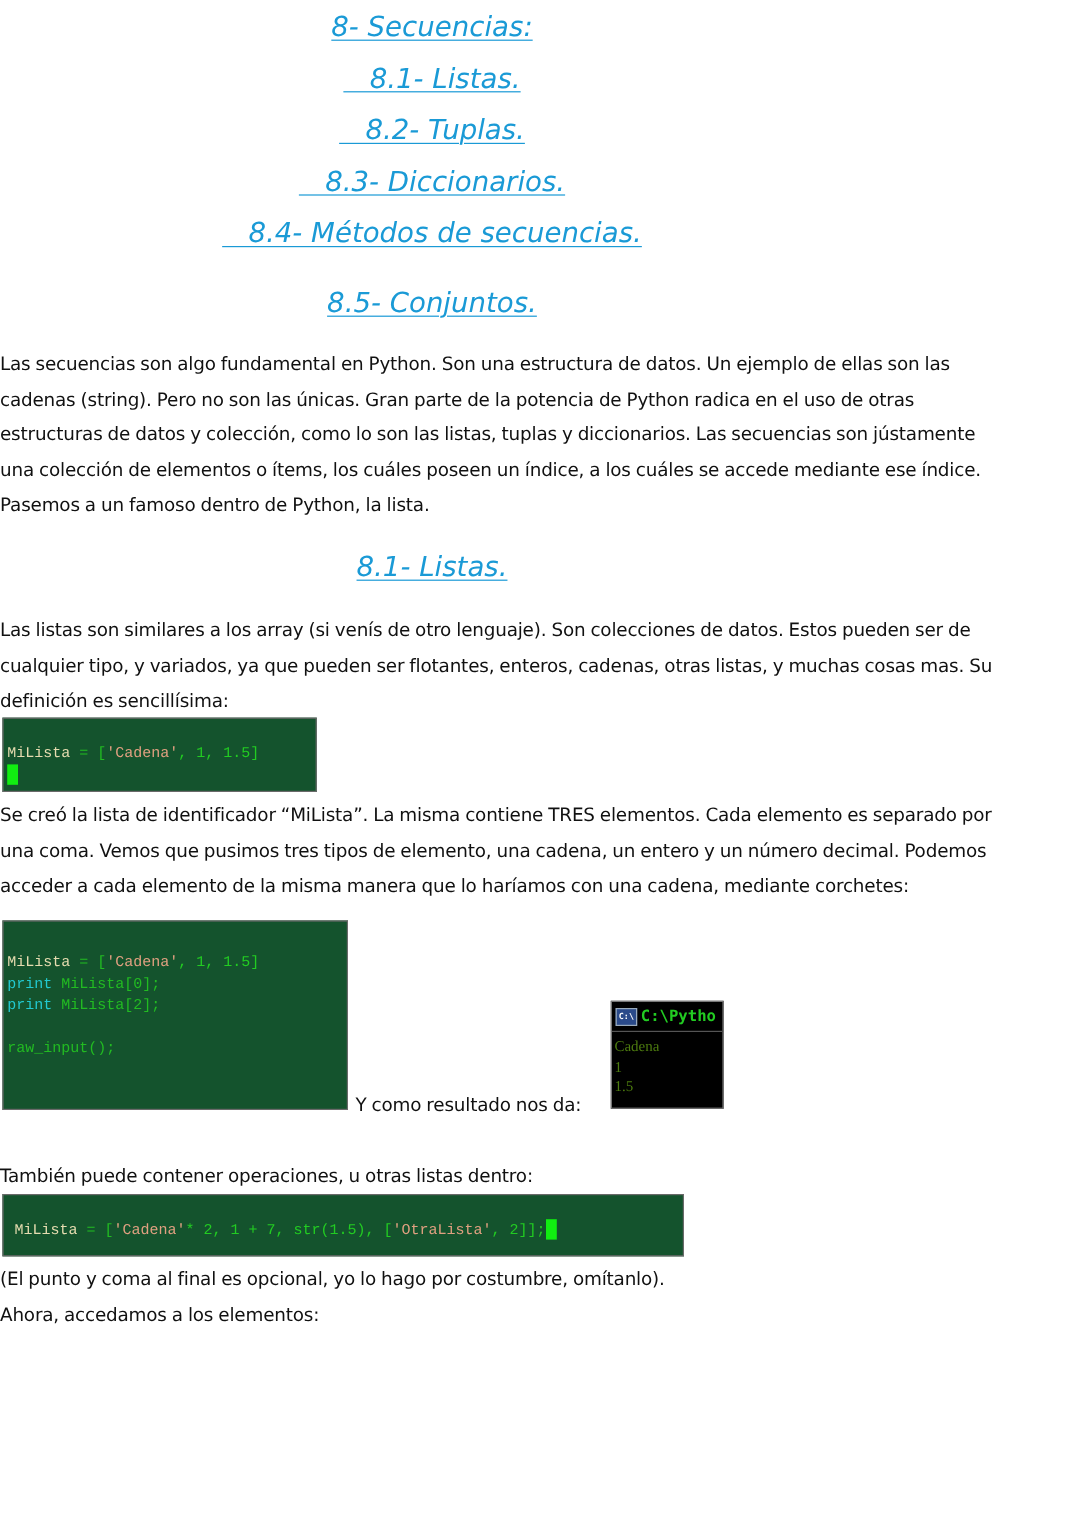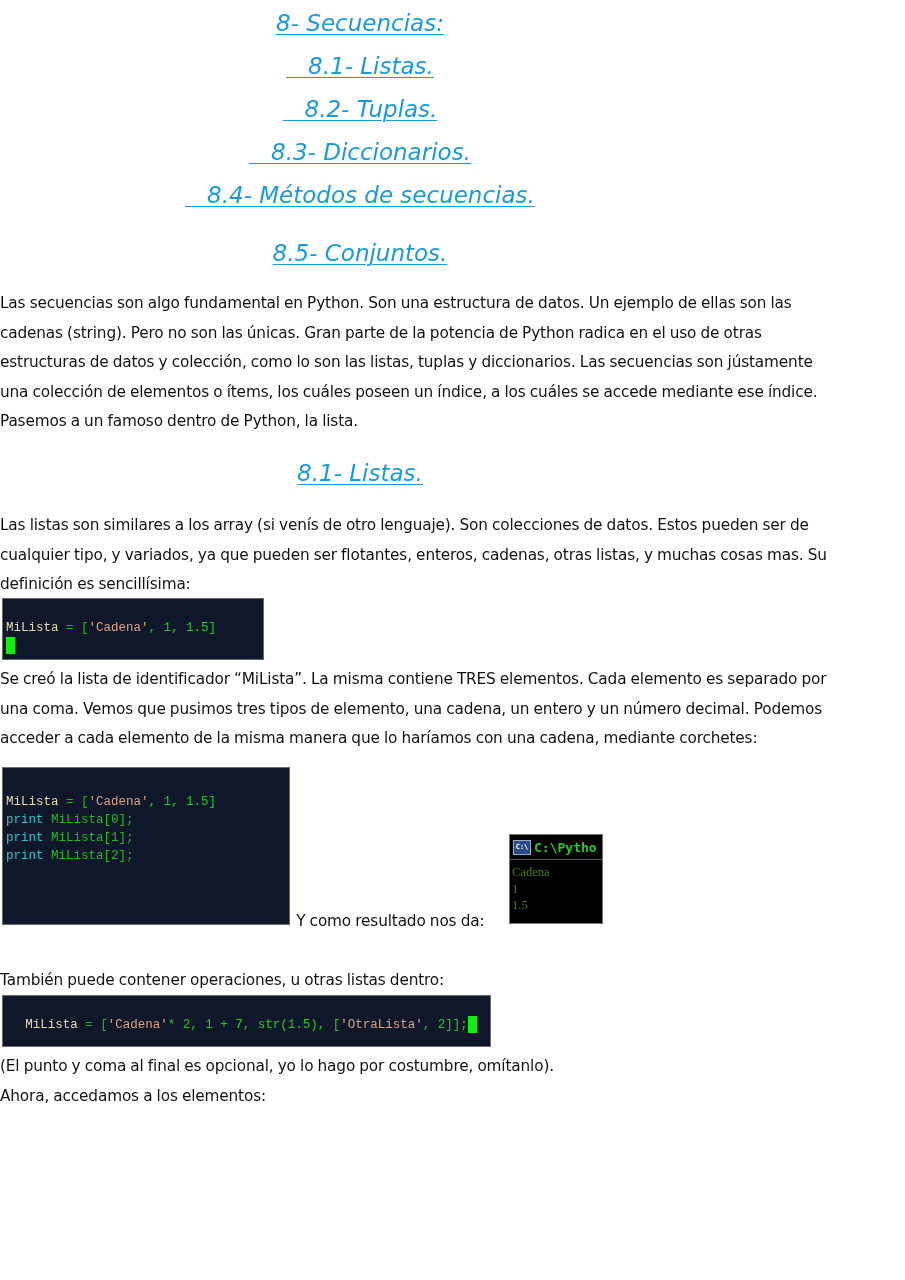--- a/index.html
+++ b/index.html
@@ -13,21 +13,21 @@
     font-size: 23px; color: #1a9ad6; line-height: 28px;
   }
   .toc-link span { text-decoration: underline; text-decoration-thickness: 1px; text-underline-offset: 3px; cursor: pointer; white-space: pre; }
   .para {
     position: absolute; left: 0; width: 830px;
     font-family: "DejaVu Sans", sans-serif; font-size: 15.3px;
     line-height: 29.6px; color: #111; letter-spacing: -0.15px;
     word-spacing: -0.5px; margin: 0;
   }
   .term {
-    position: absolute; background: #0f172a; border: 1px solid #6a6a6a;
+    position: absolute; background: #14532d; border: 1px solid #6a6a6a;
     font-family: "Liberation Mono", "DejaVu Sans Mono", monospace;
     font-size: 12.5px; line-height: 18px; box-sizing: border-box;
   }
   .c-id { color: #e6dcb0; }
   .c-op { color: #22bb22; }
   .c-br { color: #22bb22; }
   .c-str { color: #e0a080; }
   .c-num { color: #22cc22; }
   .c-kw { color: #22c9d0; text-align: center; }
   .c-fn { color: #22bb22; }
@@ -69,39 +69,39 @@
 <div class="term" style="left:2px; top:598px; width:262px; height:62px; padding:20px 0 0 3px;">
   <div style="white-space:pre;"><span class="c-id">MiLista</span><span class="c-op"> = </span><span class="c-br">[</span><span class="c-str">'Cadena'</span><span class="c-num">, 1, 1.5]</span></div>
   <span class="cursor" style="width:9px; height:17px;"></span>
 </div>
 
 <p class="para" style="top:665px;">  Se creó la lista de identificador “MiLista”. La misma contiene TRES elementos. Cada elemento es separado por una coma. Vemos que pusimos tres tipos de elemento, una cadena, un entero y un número decimal. Podemos acceder a cada elemento de la misma manera que lo haríamos con una cadena, mediante corchetes:</p>
 
 <div class="term" style="left:2px; top:767px; width:288px; height:158px; padding:25px 0 0 3px;">
   <div style="white-space:pre;"><span class="c-id">MiLista</span><span class="c-op"> = </span><span class="c-br">[</span><span class="c-str">'Cadena'</span><span class="c-num">, 1, 1.5]</span></div>
   <div style="white-space:pre;"><span class="c-kw">print</span><span class="c-fn"> MiLista[0];</span></div>
-  <div style="white-space:pre;"><span class="c-kw">print</span><span class="c-fn"> MiLista[1];</span></div>
   <div style="white-space:pre;"><span class="c-kw">print</span><span class="c-fn"> MiLista[2];</span></div>
   <div style="height:18px;"></div>
+  <div style="white-space:pre;"><span class="c-fn">raw_input();</span></div>
 </div>
 
 <span class="para" style="left:292px; top:907px; width:auto; white-space:pre;"> Y como resultado nos da: </span>
 
 <div class="console">
   <div class="console-title">
     <span class="cmd-icon">C:\</span>
     <span>C:\Pytho</span>
   </div>
   <div class="console-out">
     <div>Cadena</div>
     <div>1</div>
     <div>1.5</div>
   </div>
 </div>
 
 <p class="para" style="top:966px;">  También puede contener operaciones, u otras listas dentro:</p>
 
-<div class="term" style="left:2px; top:995px; width:489px; height:52px; padding:20px 0 0 9px;text-align:center;">
+<div class="term" style="left:2px; top:995px; width:568px; height:52px; padding:20px 0 0 9px;">
   <div style="white-space:pre;"><span class="c-id">MiLista</span><span class="c-op"> = </span><span class="c-br">[</span><span class="c-str">'Cadena'</span><span class="c-num">* 2, 1 + 7, str(1.5), [</span><span class="c-str">'OtraLista'</span><span class="c-num">, 2]];</span><span class="cursor" style="width:9px; height:17px;"></span></div>
 </div>
 
 <p class="para" style="top:1052px;"> (El punto y coma al final es opcional, yo lo hago por costumbre, omítanlo).</p>
 <p class="para" style="top:1082px;">  Ahora, accedamos a los elementos:</p>
 
 </body></html>

